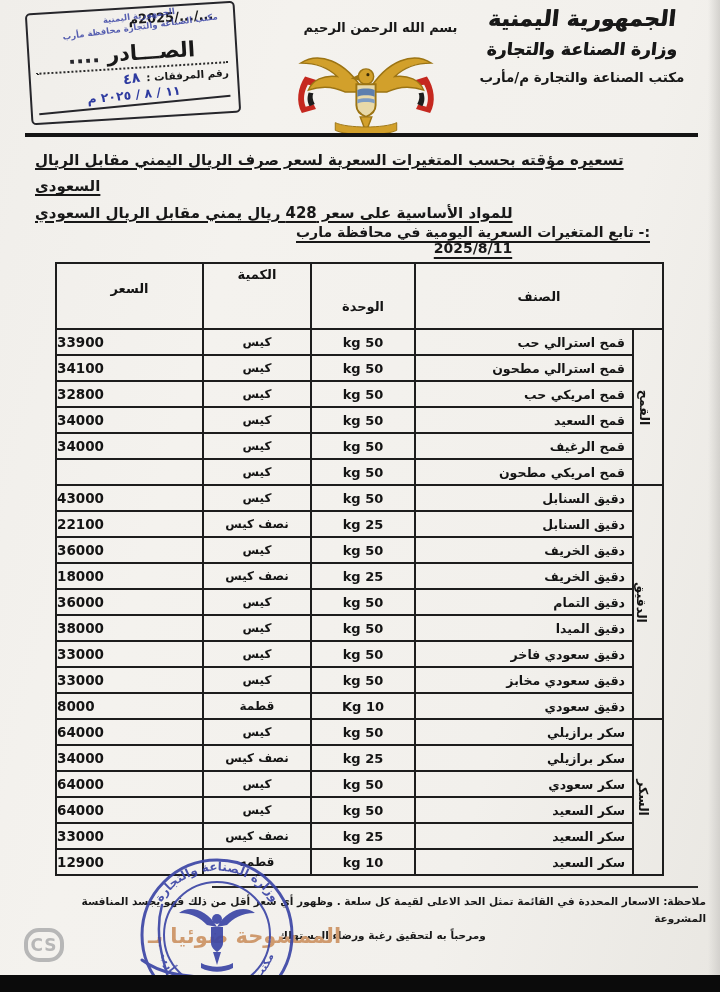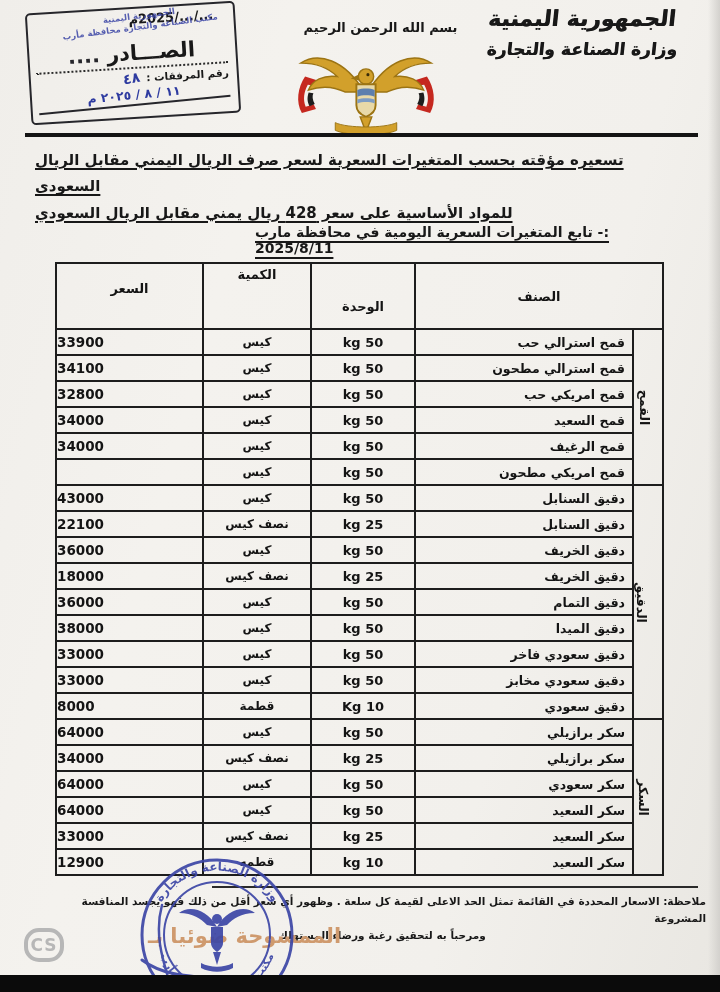--- a/index.html
+++ b/index.html
@@ -44,21 +44,21 @@
     text-shadow:.6px 0 #181818; }
   .lh-ministry { font-size:17px; font-weight:bold; transform:skewX(-6deg); margin-top:8px;
     text-shadow:.5px 0 #181818; letter-spacing:-.5px; }
   .lh-office { font-size:13.5px; font-weight:bold; margin-top:10px; }
   .header-rule { position:absolute; left:25px; top:133px; width:673px; height:4px; background:#141414; }
 
   
   .doc-title { position:absolute; left:35px; top:147px; width:652px; text-align:left;
     direction:rtl; font-size:15px; font-weight:bold; line-height:1.75; }
   .doc-title span { text-decoration:underline; text-decoration-thickness:1.5px; text-underline-offset:3px; }
-  .doc-subtitle { position:absolute; left:255px; top:224px; width:436px; text-align:left;
+  .doc-subtitle { position:absolute; left:255px; top:224px; width:436px; text-align:center;
     direction:rtl; font-size:14px; font-weight:bold; }
   .doc-subtitle span { text-decoration:underline; text-decoration-thickness:1.5px; text-underline-offset:4px; }
 
   
   table.price-table {
     position:absolute; left:55px; top:262px; width:607px;
     border-collapse:collapse; direction:rtl; table-layout:fixed;
     font-weight:bold; font-size:13px; color:#141414;
   }
   .price-table th, .price-table td { border:2px solid #1d1d1d; overflow:hidden; white-space:nowrap; }
@@ -142,20 +142,21 @@
 
       <path d="M74,78 L80,94 L86,78 Z" fill="#d2a02b" stroke="#9c7413" stroke-width="1.5"></path>
 
       <path d="M48,84 C60,90 100,90 112,84 L112,92 C100,98 60,98 48,92 Z" fill="#d2a02b" stroke="#9c7413" stroke-width="1"></path>
     </svg>
   </div>
 
   <div class="letterhead">
     <div class="lh-republic">الجمهورية اليمنية</div>
     <div class="lh-ministry">وزارة الصناعة والتجارة</div>
+    <div class="lh-office">مكتب الصناعة والتجارة م/مأرب</div>
   </div>
 
   <div class="header-rule"></div>
 
   <div class="doc-title">
     <div><span>تسعيره مؤقته بحسب المتغيرات السعرية لسعر صرف الريال اليمني مقابل الريال السعودي</span></div>
     <div><span>للمواد الأساسية على سعر 428 ريال يمني مقابل الريال السعودي</span></div>
   </div>
 
   <div class="doc-subtitle">

